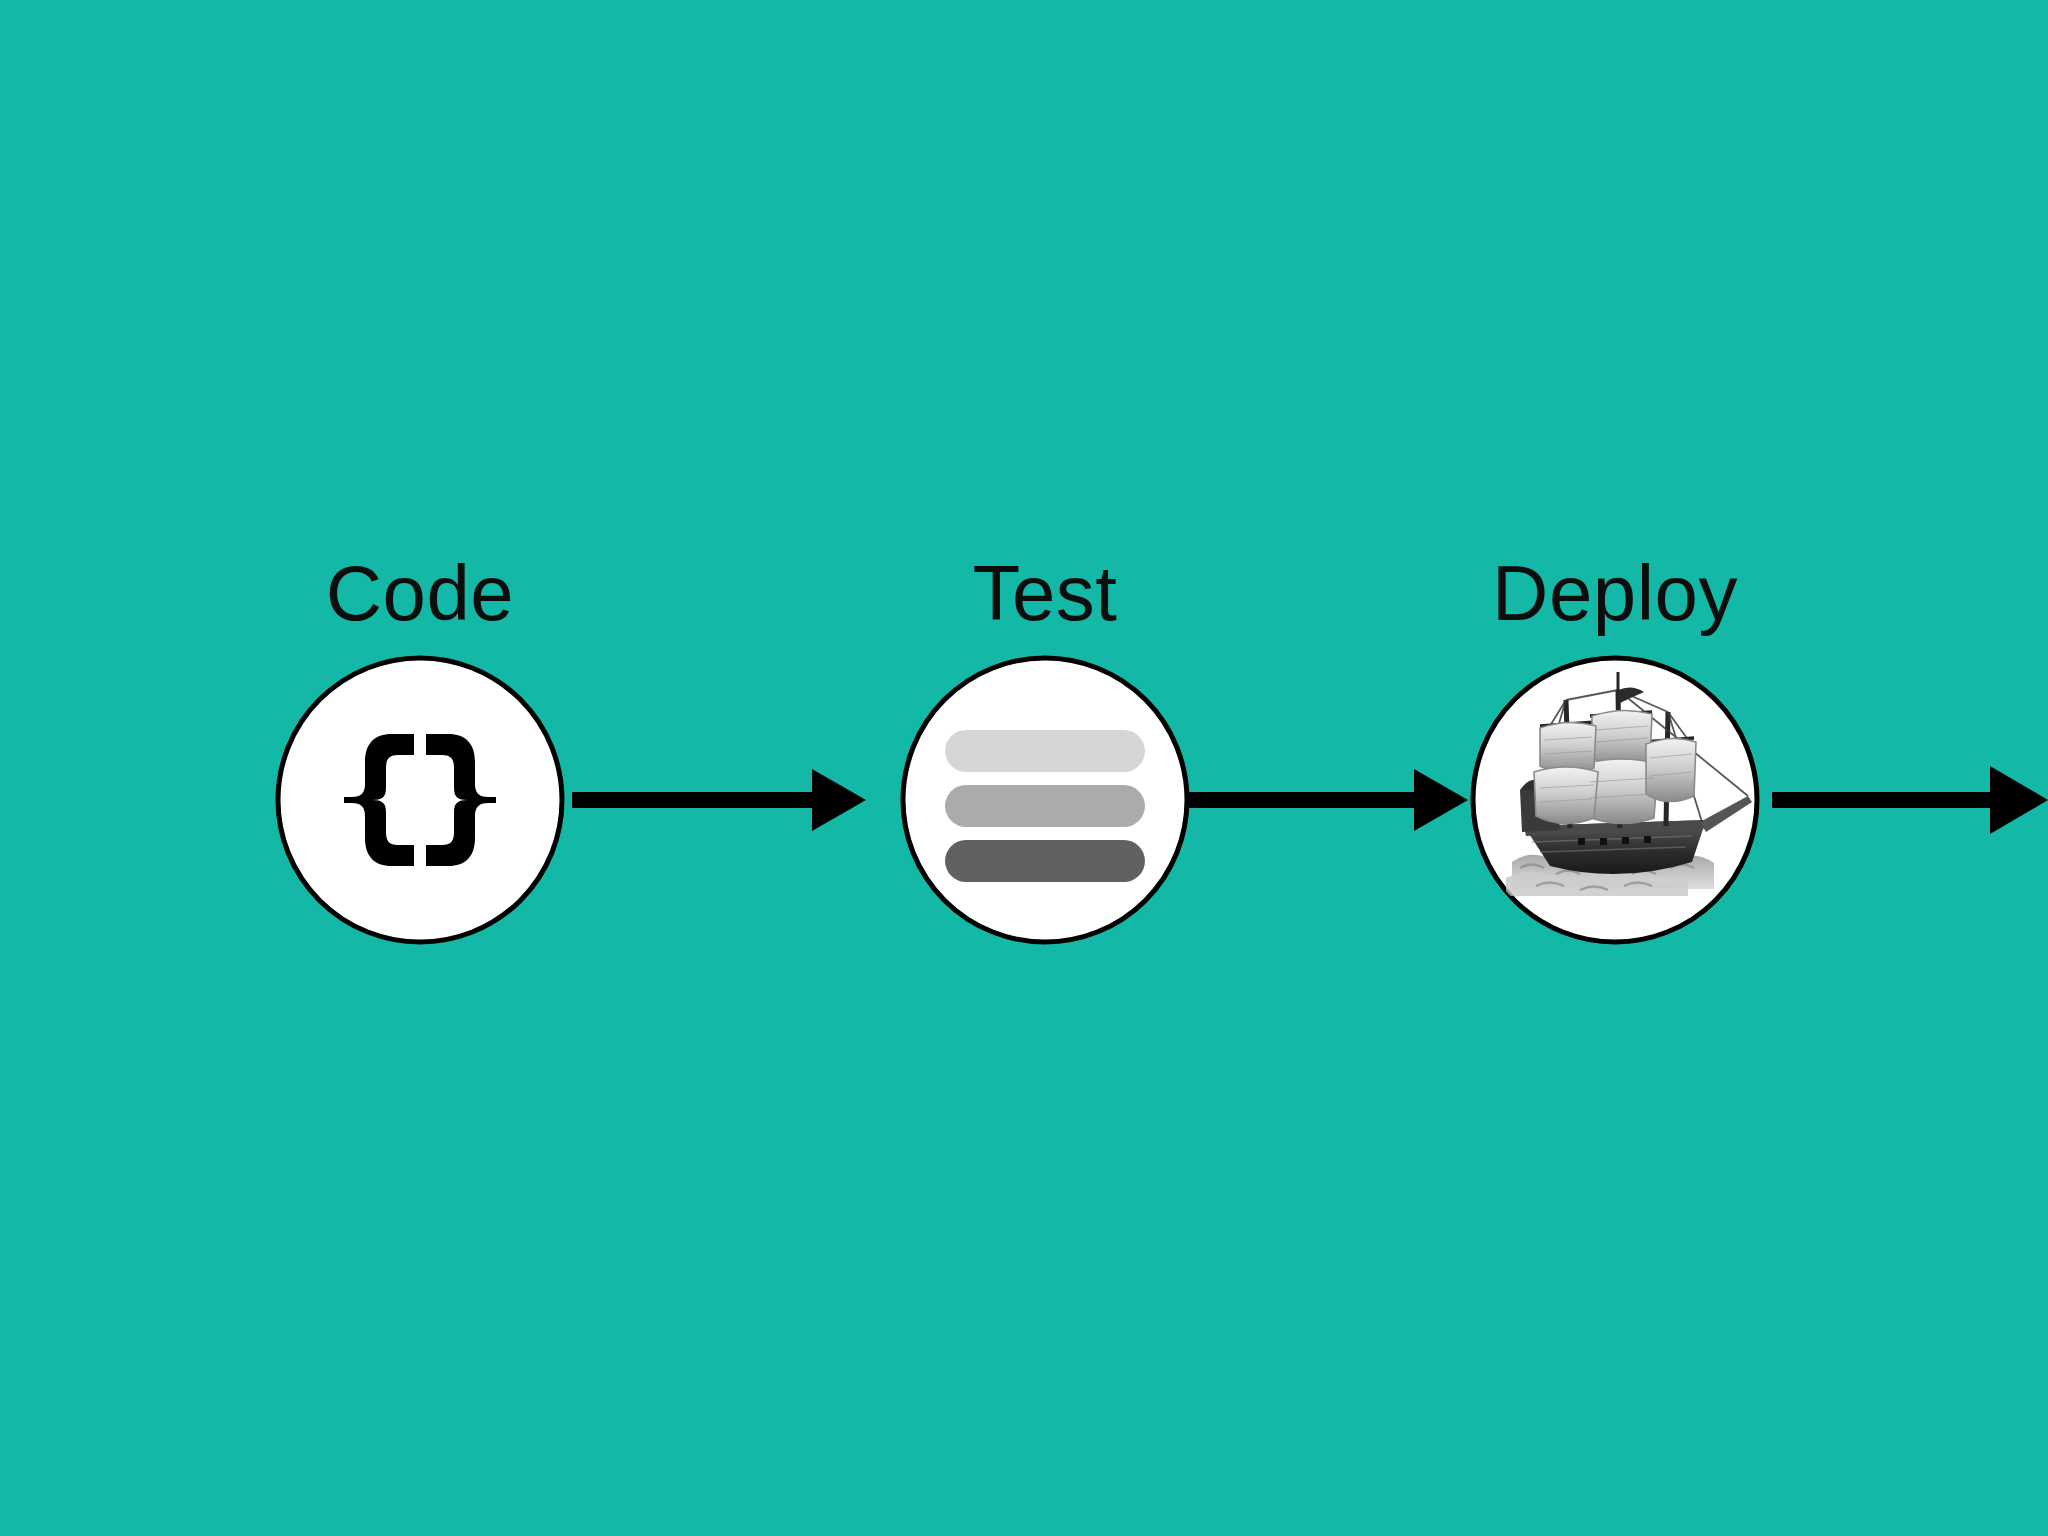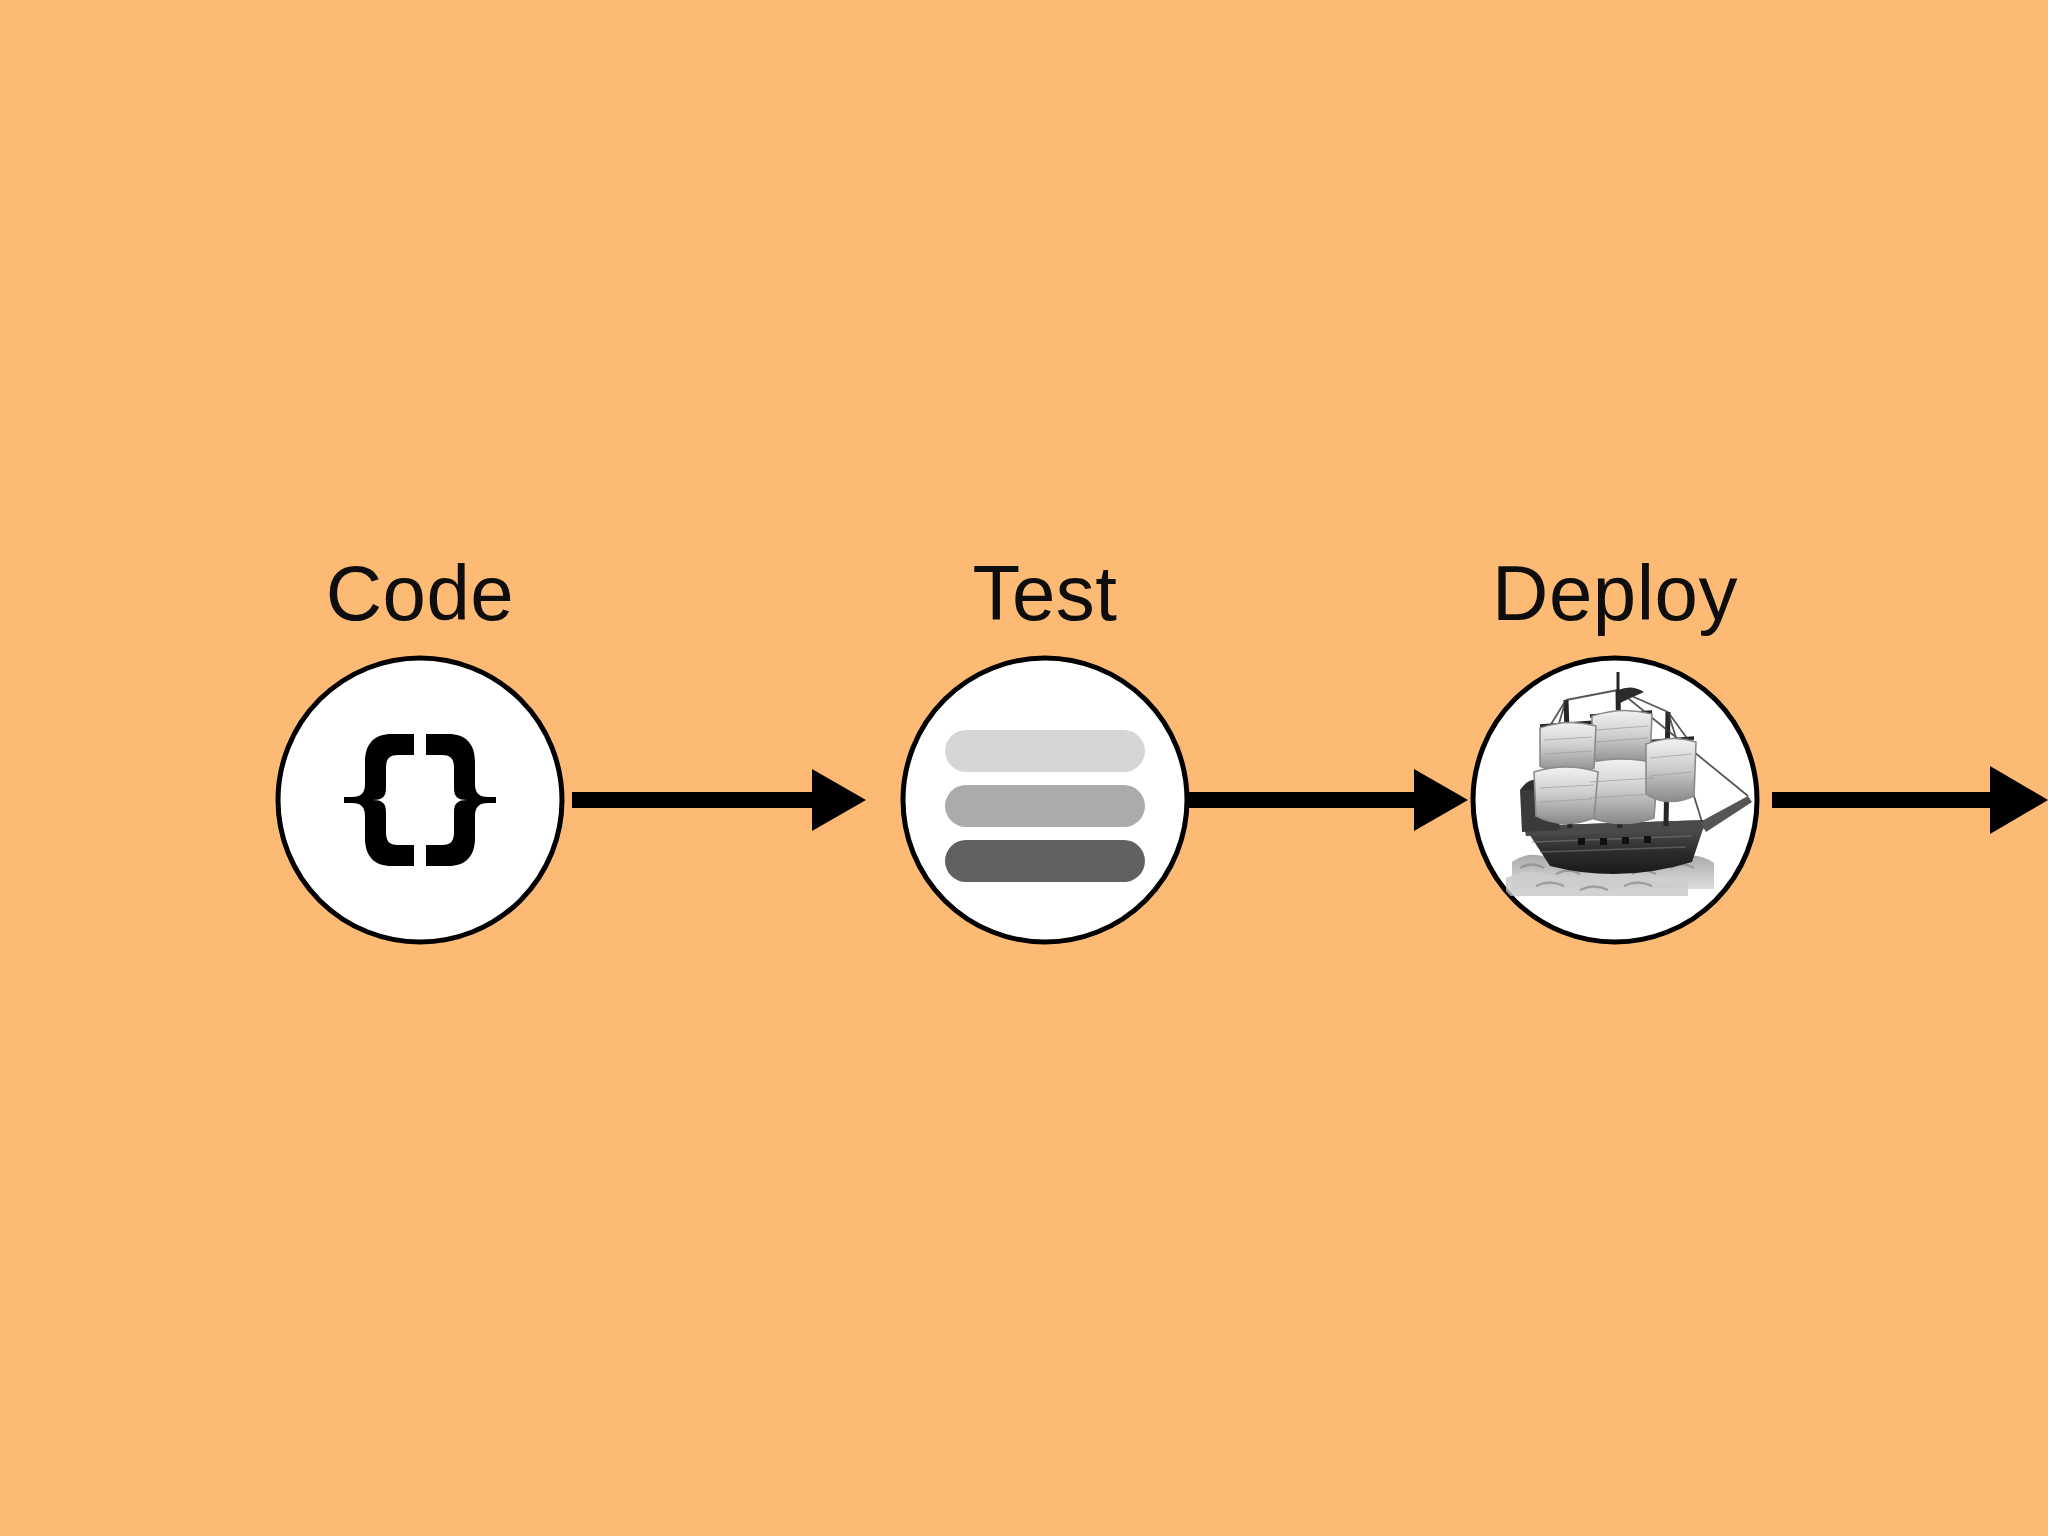--- a/index.html
+++ b/index.html
@@ -11,21 +11,21 @@
   body {
     width: 2048px;
     height: 1536px;
     overflow: hidden;
     font-family: "Liberation Sans", sans-serif;
   }
   #canvas {
     position: relative;
     width: 2048px;
     height: 1536px;
-    background: #fdba74;
+    background: #14b8a6;
   }
   #flow-svg {
     position: absolute;
     top: 0;
     left: 0;
     width: 2048px;
     height: 1536px;
     display: block;
   }
   .node-label {

